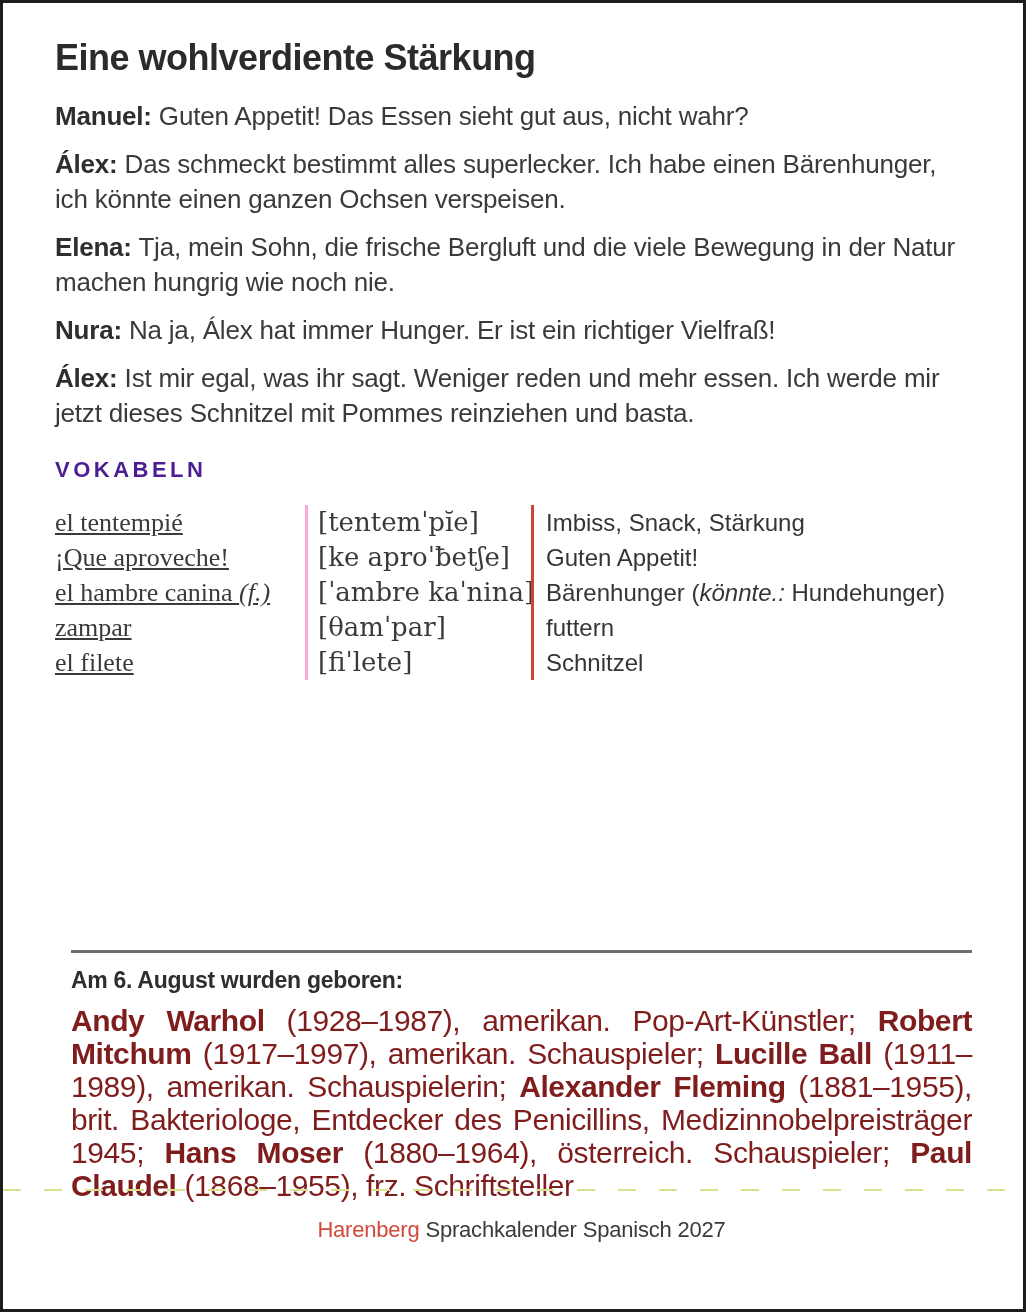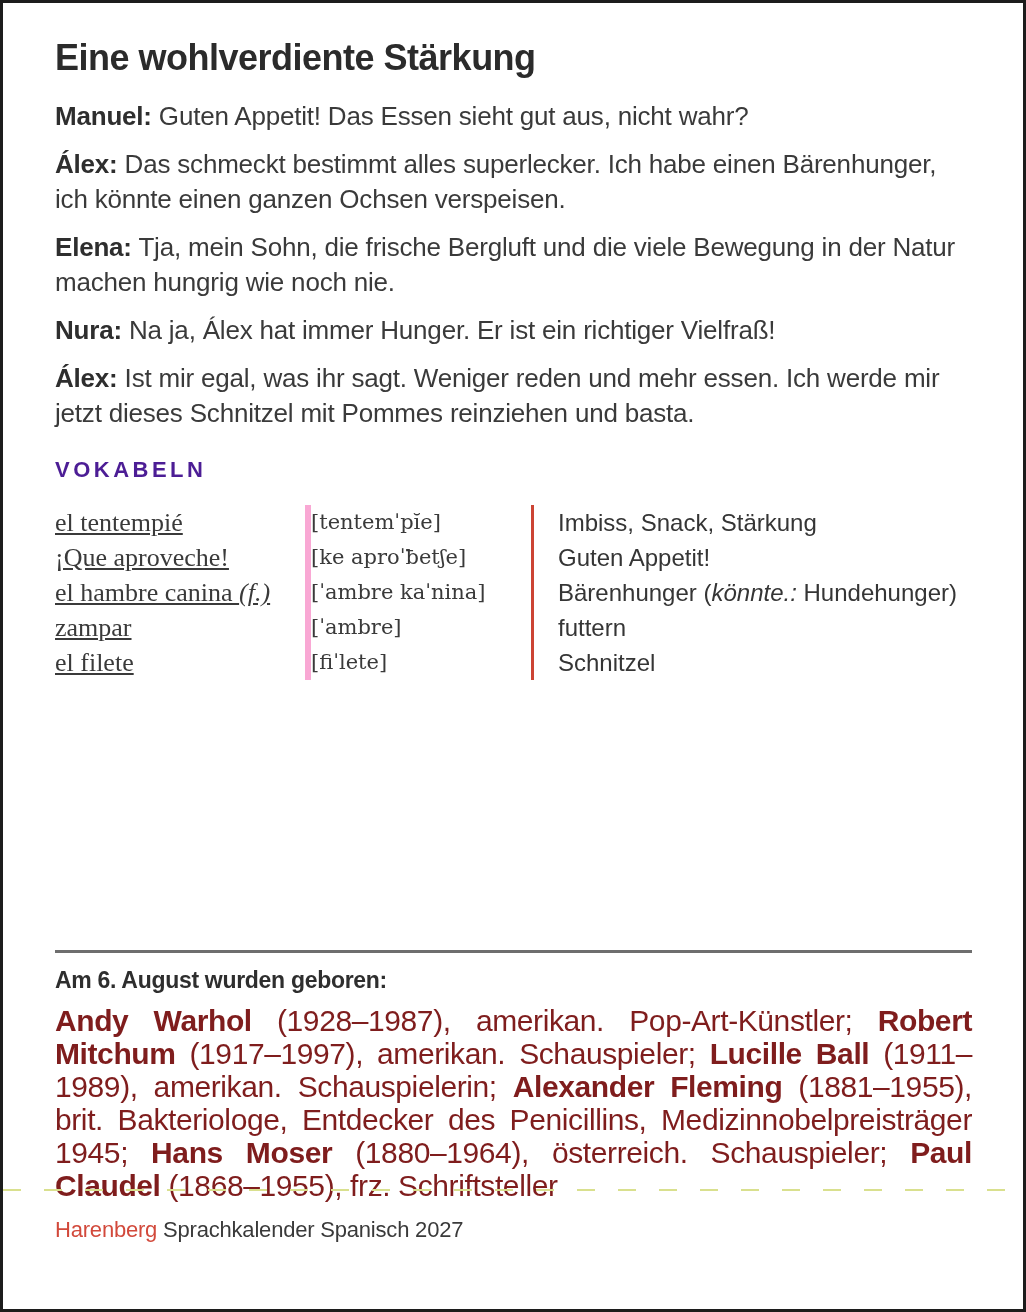--- a/index.html
+++ b/index.html
@@ -52,35 +52,36 @@
   .vocab-line { display: block; height: 35px; line-height: 35px; white-space: nowrap; }
   .col-terms {
     width: 250px;
     font-family: "Liberation Serif", serif;
     font-size: 26px;
     color: #3a3a3a;
     text-decoration: underline;
   }
   .col-phonetics {
     width: 226px;
-    border-left: 6px solid #f9a8d4;
+    border-left: 3px solid #f9a8d4;
+    padding-left: 10px;
     font-family: "DejaVu Serif", serif;
-    font-size: 21px;
+    font-size: 26px;
     color: #3a3a3a;
   }
   .col-german {
     flex: 1;
     border-left: 3px solid #cc4434;
-    padding-left: 24px;
+    padding-left: 12px;
     font-size: 24px;
     color: #353535;
   }
   .bottom-section {
     position: absolute;
-    left: 52px;
+    left: 68px;
     right: 51px;
     top: 947px;
   }
   .rule { height: 3px; background: #6e6e6e; }
   .birthdays-heading {
     margin-top: 12px;
     font-size: 23px;
     line-height: 30px;
     font-weight: 700;
     letter-spacing: -0.3px;
@@ -91,21 +92,21 @@
     font-size: 30px;
     line-height: 33px;
     letter-spacing: -0.4px;
     text-align: justify;
     color: #7f1d1d;
   }
   .footer-line {
     margin-top: 15px;
     font-size: 22px;
     letter-spacing: -0.2px;
-    text-align: left;
+    text-align: center;
     color: #3a3a3a;
   }
   .footer-line .brand { color: #d2493b; }
   .tear-line {
     position: absolute;
     left: 0;
     right: 0;
     top: 1186px;
     height: 2px;
     background: repeating-linear-gradient(to right, #d9e08e 0 18px, transparent 18px 41px);
@@ -134,21 +135,21 @@
         <span class="vocab-line"><span>el tentempié</span></span>
         <span class="vocab-line"><span>¡Que aproveche!</span></span>
         <span class="vocab-line"><span>el hambre canina </span><span style="font-style: italic;">(f.)</span></span>
         <span class="vocab-line"><span>zampar</span></span>
         <span class="vocab-line"><span>el filete</span></span>
       </div>
       <div class="vocab-col col-phonetics">
         <span class="vocab-line">[tentemˈpĭe]</span>
         <span class="vocab-line">[ke aproˈƀetʃe]</span>
         <span class="vocab-line">[ˈambre kaˈnina]</span>
-        <span class="vocab-line">[ˈambre]</span>
+        <span class="vocab-line">[θamˈpar]</span>
         <span class="vocab-line">[fiˈlete]</span>
       </div>
       <div class="vocab-col col-german">
         <span class="vocab-line"><span>Imbiss, Snack, Stärkung</span></span>
         <span class="vocab-line"><span>Guten Appetit!</span></span>
         <span class="vocab-line"><span>Bärenhunger (</span><span style="font-style: italic;">könnte.:</span><span> Hundehunger)</span></span>
         <span class="vocab-line"><span>futtern</span></span>
         <span class="vocab-line"><span>Schnitzel</span></span>
       </div>
     </div>

